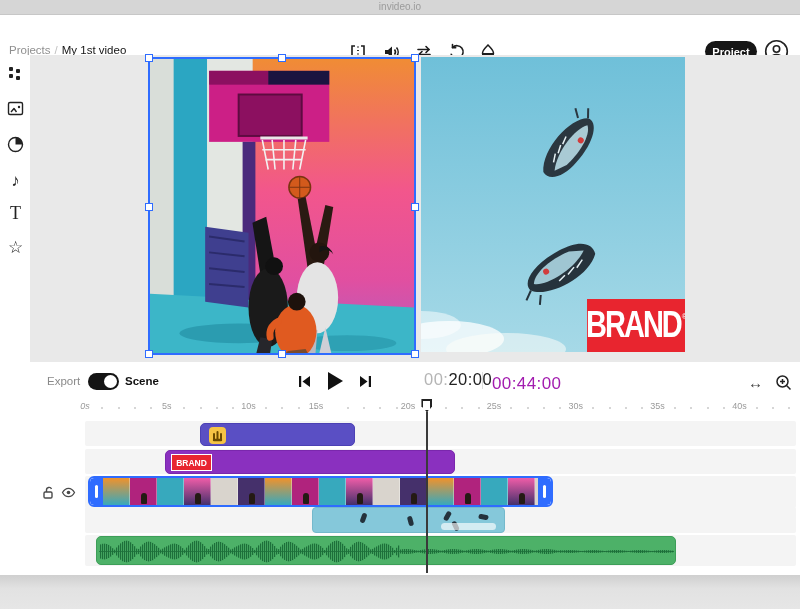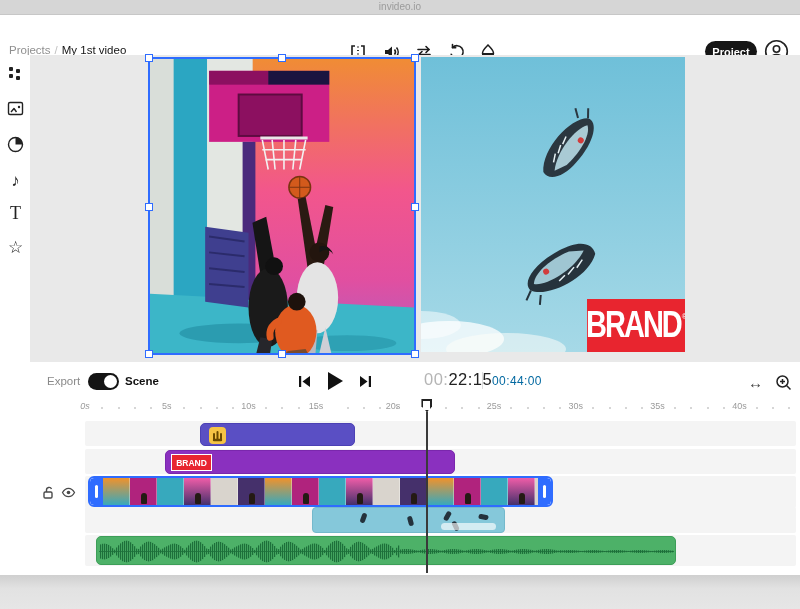--- a/index.html
+++ b/index.html
@@ -45,21 +45,21 @@
   
   .timeline{position:absolute;left:30px;top:362px;width:770px;height:213px;background:#fff;}
   .mode-label{position:absolute;top:13px;font-size:11.5px;}
   .toggle{position:absolute;left:58px;top:11px;width:31px;height:17px;background:#141414;border-radius:9px;cursor:pointer;}
   .toggle .knob{position:absolute;right:2px;top:2px;width:13px;height:13px;background:#fff;border-radius:50%;}
   .tc-ic{position:absolute;top:10px;width:19px;height:19px;color:#111;cursor:pointer;}
   .tc-ic svg{width:100%;height:100%;}
   .timecode{position:absolute;left:362px;top:8px;font-size:16.5px;color:#222;letter-spacing:.5px;}
   .timecode .pre{color:#b5b5b5;margin-left:32px;}
   .tc-div{position:absolute;left:452px;top:10px;width:1px;height:17px;background:#ddd;}
-  .total-time{position:absolute;left:462px;top:12px;font-size:12px;color:#0369a1;letter-spacing:.4px;}
+  .total-time{position:absolute;left:462px;top:12px;font-size:17px;color:#a21caf;letter-spacing:.4px;}
   
   .ruler{position:absolute;left:0;top:36px;width:770px;height:18px;}
   .r-label{position:absolute;top:3px;font-size:9px;color:#9a9a9a;transform:translateX(-50%);}
   .r-dot{position:absolute;top:9px;width:2px;height:2px;background:#c9c9c9;border-radius:50%;}
   
   .row{position:absolute;left:55px;width:711px;background:#f4f4f4;border-radius:2px;}
   .clip{position:absolute;box-sizing:border-box;cursor:pointer;}
   .clip1{background:#5a4fc4;border-radius:5px;border:1px solid #4c41b4;}
   .clip2{background:#8a30bf;border-radius:5px;border:1px solid #7a27ad;}
   .chip-brand{position:absolute;left:5px;top:3px;height:17px;background:#e8252f;color:#fff;
@@ -291,21 +291,21 @@
         </svg>
     </span>
     <span class="tc-ic" style="left:326px">
       <svg viewBox="0 0 19 19" fill="#111">
           <rect x="12.8" y="4" width="2.2" height="11"></rect>
           <path d="M4 4v11l7.5-5.5z"></path>
         </svg>
     </span>
 
     <div class="timecode">
-      <span class="pre">00:</span><span>22:15</span>
+      <span class="pre">00:</span><span>20:00</span>
     </div>
     <div class="tc-div"></div>
     <div class="total-time">00:44:00</div>
 
     <span class="tc-ic" style="left:718px;top:12px;font-size:15px;color:#444;width:auto;height:auto">↔</span>
     <span class="tc-ic" style="left:744px;top:11px">
       <svg viewBox="0 0 19 19" fill="none" stroke="#222" stroke-width="1.5">
         <circle cx="8.5" cy="8.5" r="5.5"></circle>
           <path d="M12.8 12.8L16.5 16.5"></path>
           <path d="M6 8.5h5M8.5 6v5"></path>
@@ -326,21 +326,21 @@
         <span class="r-label" style="left: 218.6px;">10s</span>
         <span class="r-dot" style="left: 234.96px;"></span>
         <span class="r-dot" style="left: 251.32px;"></span>
         <span class="r-dot" style="left: 267.68px;"></span>
         <span class="r-dot" style="left: 284.04px;"></span>
         <span class="r-label" style="left: 286px;">15s</span>
         <span class="r-dot" style="left: 316.76px;"></span>
         <span class="r-dot" style="left: 333.12px;"></span>
         <span class="r-dot" style="left: 349.48px;"></span>
         <span class="r-dot" style="left: 365.84px;"></span>
-        <span class="r-label" style="left: 363px;">20s</span>
+        <span class="r-label" style="left: 378px;">20s</span>
         <span class="r-dot" style="left: 398.56px;"></span>
         <span class="r-dot" style="left: 414.92px;"></span>
         <span class="r-dot" style="left: 431.28px;"></span>
         <span class="r-dot" style="left: 447.64px;"></span>
         <span class="r-label" style="left: 464px;">25s</span>
         <span class="r-dot" style="left: 480.36px;"></span>
         <span class="r-dot" style="left: 496.72px;"></span>
         <span class="r-dot" style="left: 513.08px;"></span>
         <span class="r-dot" style="left: 529.44px;"></span>
         <span class="r-label" style="left: 545.8px;">30s</span>

